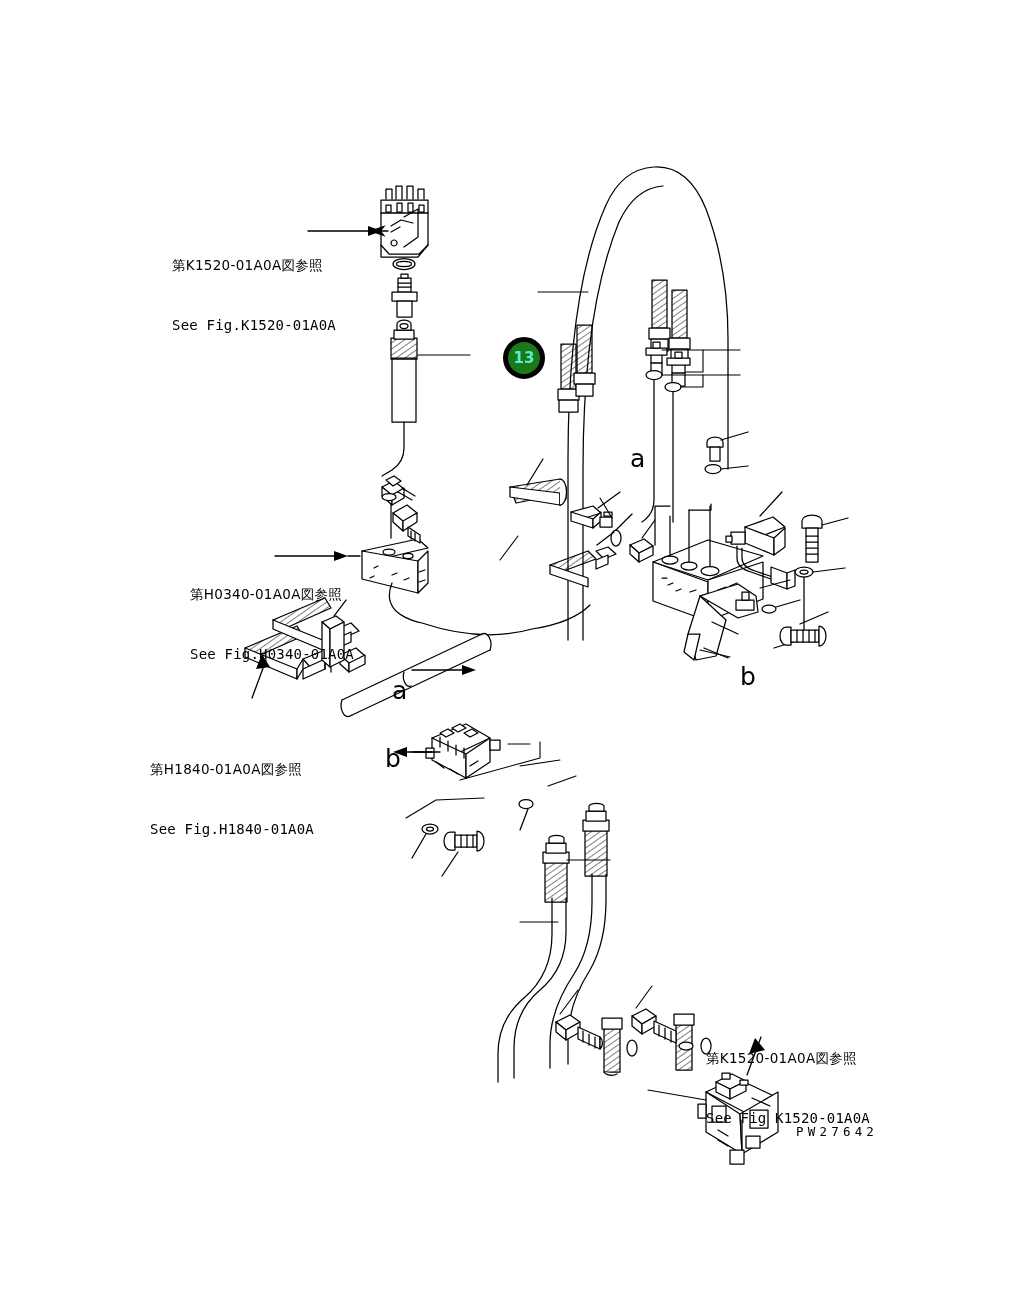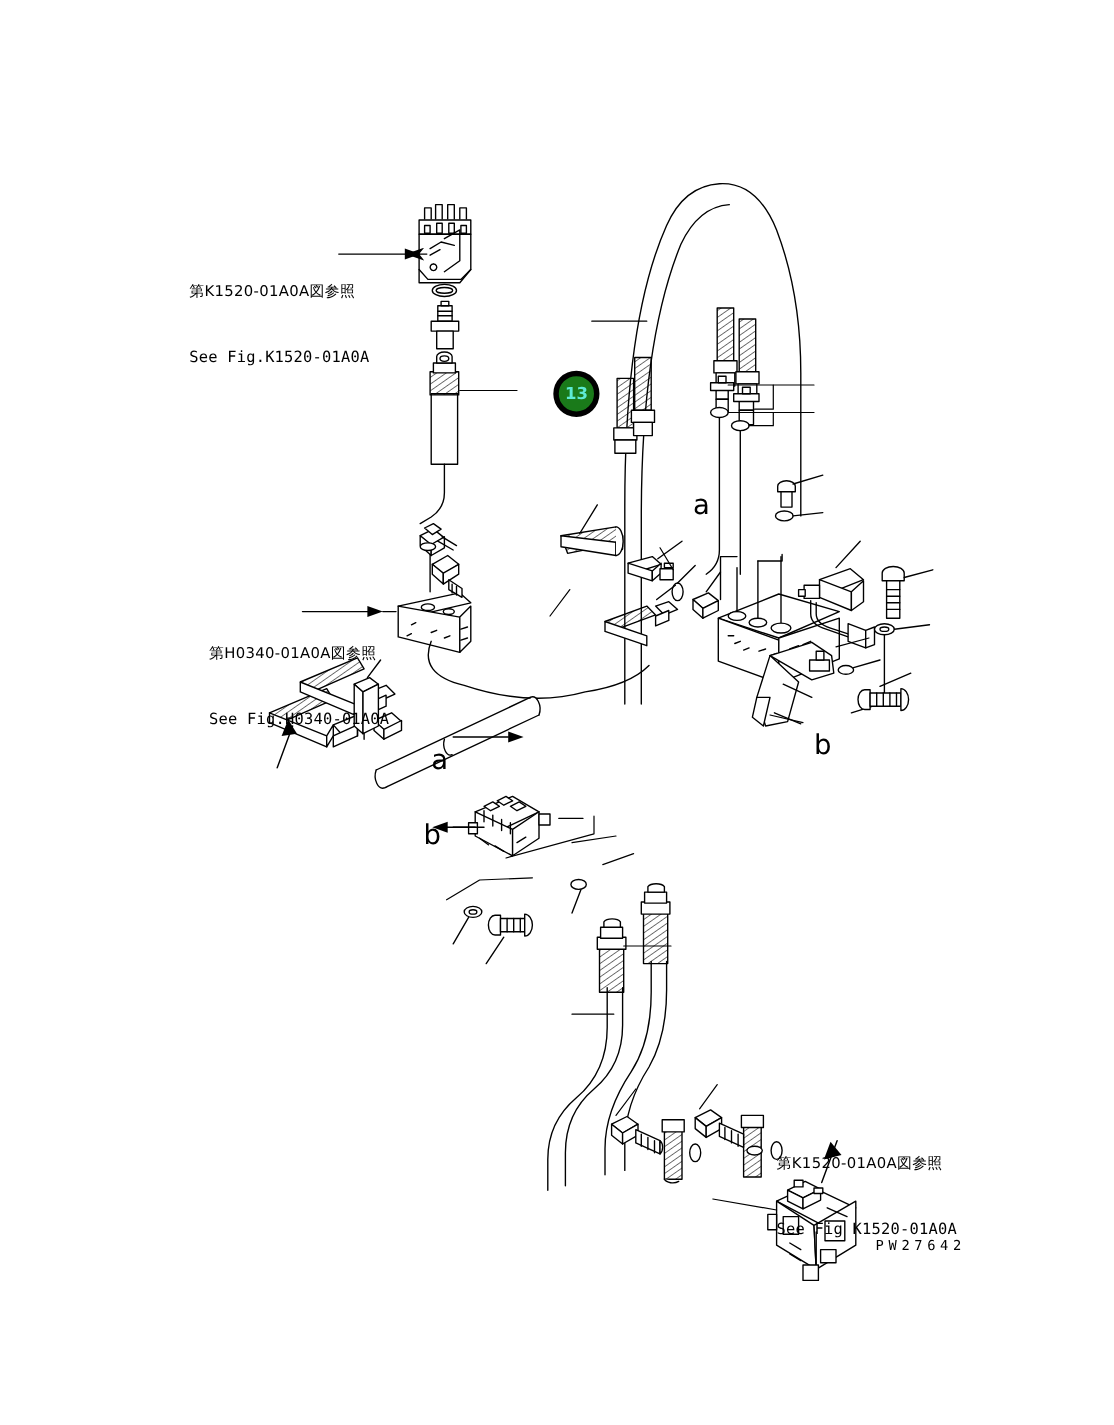--- a/index.html
+++ b/index.html
@@ -425,20 +425,24 @@
 <div class="ref" style="left:172px;top:215px;">
   <div class="jp">第K1520-01A0A図参照</div>
   <div class="en">See Fig.K1520-01A0A</div>
 </div>
 
 <div class="ref" style="left:152px;top:544px;margin-left:38px;">
   <div class="jp">第H0340-01A0A図参照</div>
   <div class="en">See Fig.H0340-01A0A</div>
 </div>
 
+<div class="ref" style="left:150px;top:719px;">
+  <div class="jp">第H1840-01A0A図参照</div>
+  <div class="en">See Fig.H1840-01A0A</div>
+</div>
 
 <div class="ref" style="left:706px;top:1008px;">
   <div class="jp">第K1520-01A0A図参照</div>
   <div class="en">See Fig K1520-01A0A</div>
 </div>
 
 <div class="secmark" style="left:630px;top:444px;">a</div>
 <div class="secmark" style="left:740px;top:662px;">b</div>
 <div class="secmark" style="left:392px;top:676px;">a</div>
 <div class="secmark" style="left:385px;top:744px;">b</div>

